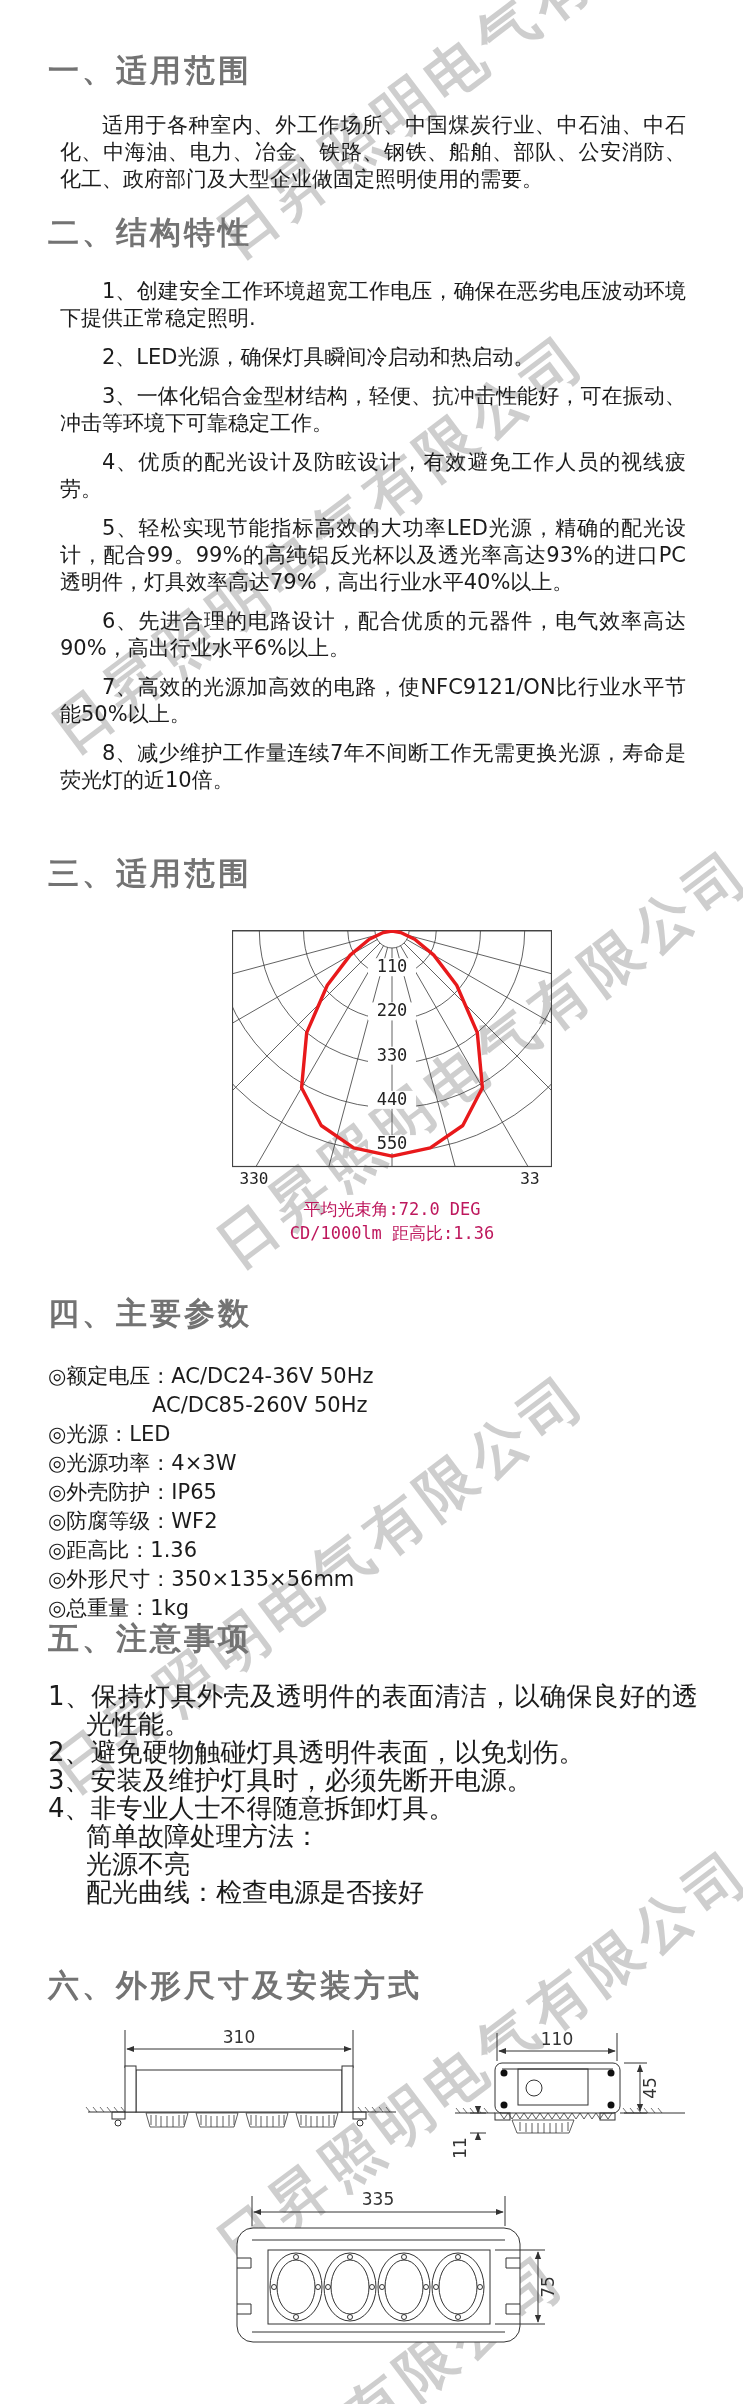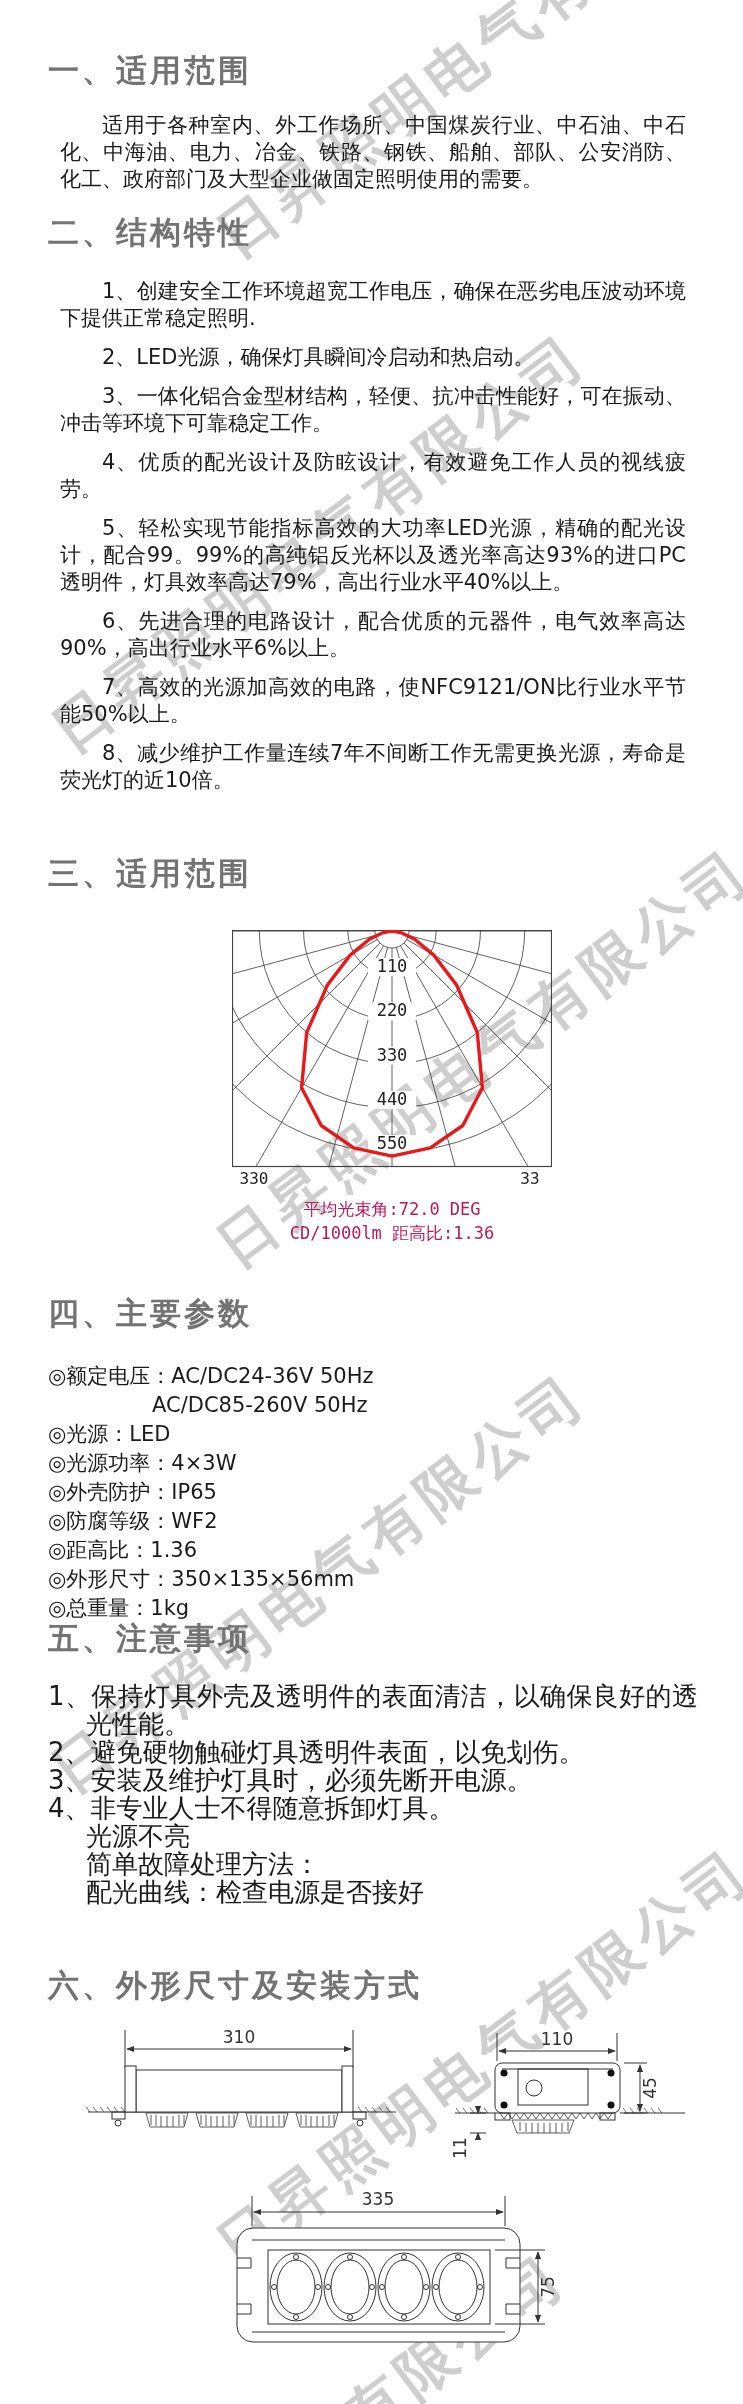--- a/index.html
+++ b/index.html
@@ -118,22 +118,22 @@
       <div class="param-line">◎外形尺寸：350×135×56mm</div>
       <div class="param-line">◎总重量：1kg</div>
     </div>
 
     <div class="sec-h" style="top:1618px">五、注意事项</div>
     <div class="notes" style="top:1682px">
       <p class="note-item">1、保持灯具外壳及透明件的表面清洁，以确保良好的透光性能。</p>
       <p class="note-item">2、避免硬物触碰灯具透明件表面，以免划伤。</p>
       <p class="note-item">3、安装及维护灯具时，必须先断开电源。</p>
       <p class="note-item">4、非专业人士不得随意拆卸灯具。</p>
+      <p class="note-sub">简单故障处理方法：</p>
       <p class="note-sub">光源不亮</p>
-      <p class="note-sub">简单故障处理方法：</p>
       <p class="note-sub">配光曲线：检查电源是否接好</p>
     </div>
 
     <div class="sec-h" style="top:1965px">六、外形尺寸及安装方式</div>
     <svg class="drawings" width="680" height="404" viewBox="0 0 680 404">
       <defs>
         <marker id="arr" viewBox="0 0 10 10" refX="9" refY="5" markerWidth="8" markerHeight="8" orient="auto-start-reverse">
           <path d="M0,1 L10,5 L0,9 z" fill="#333"></path>
         </marker>
       </defs>

